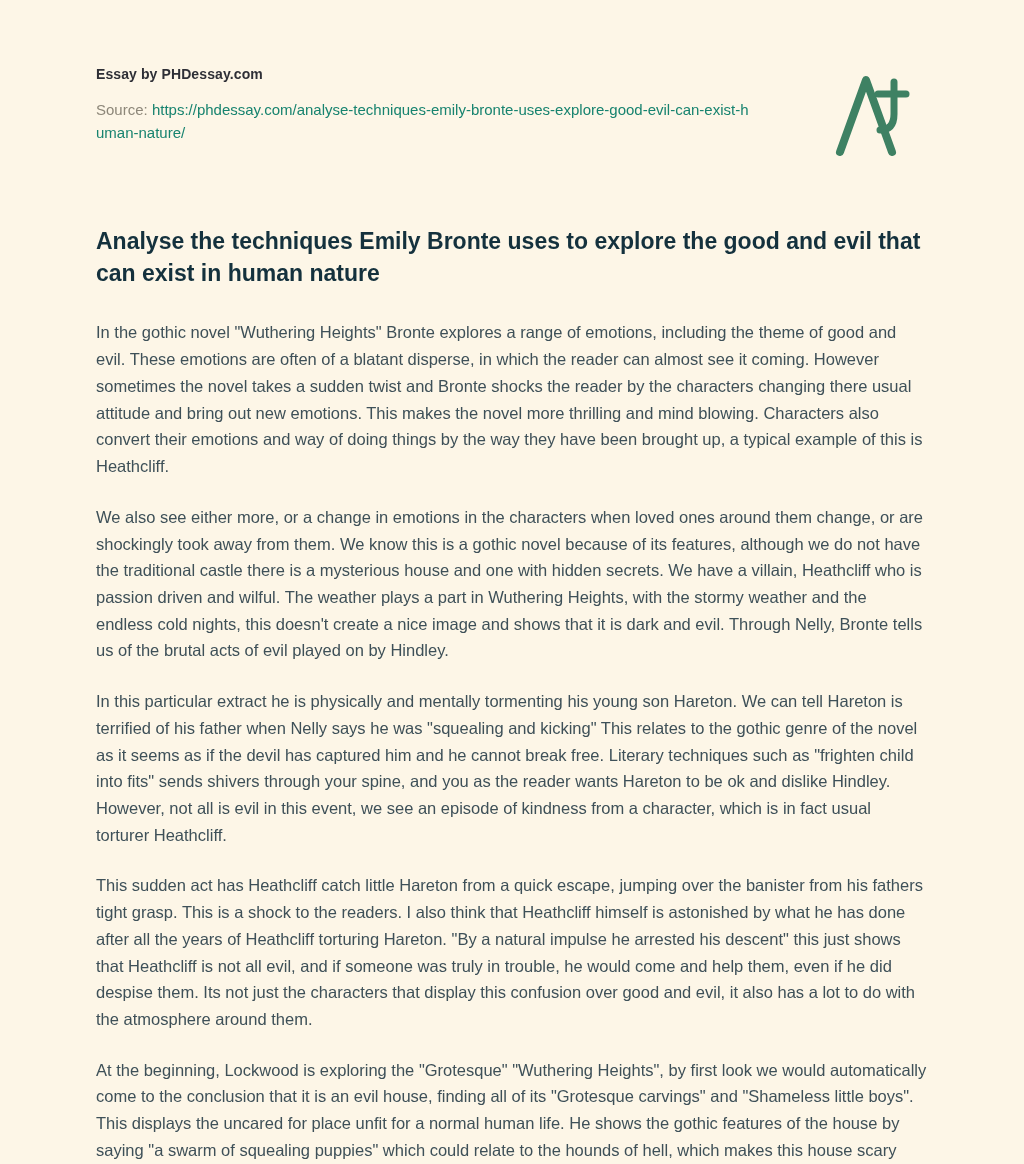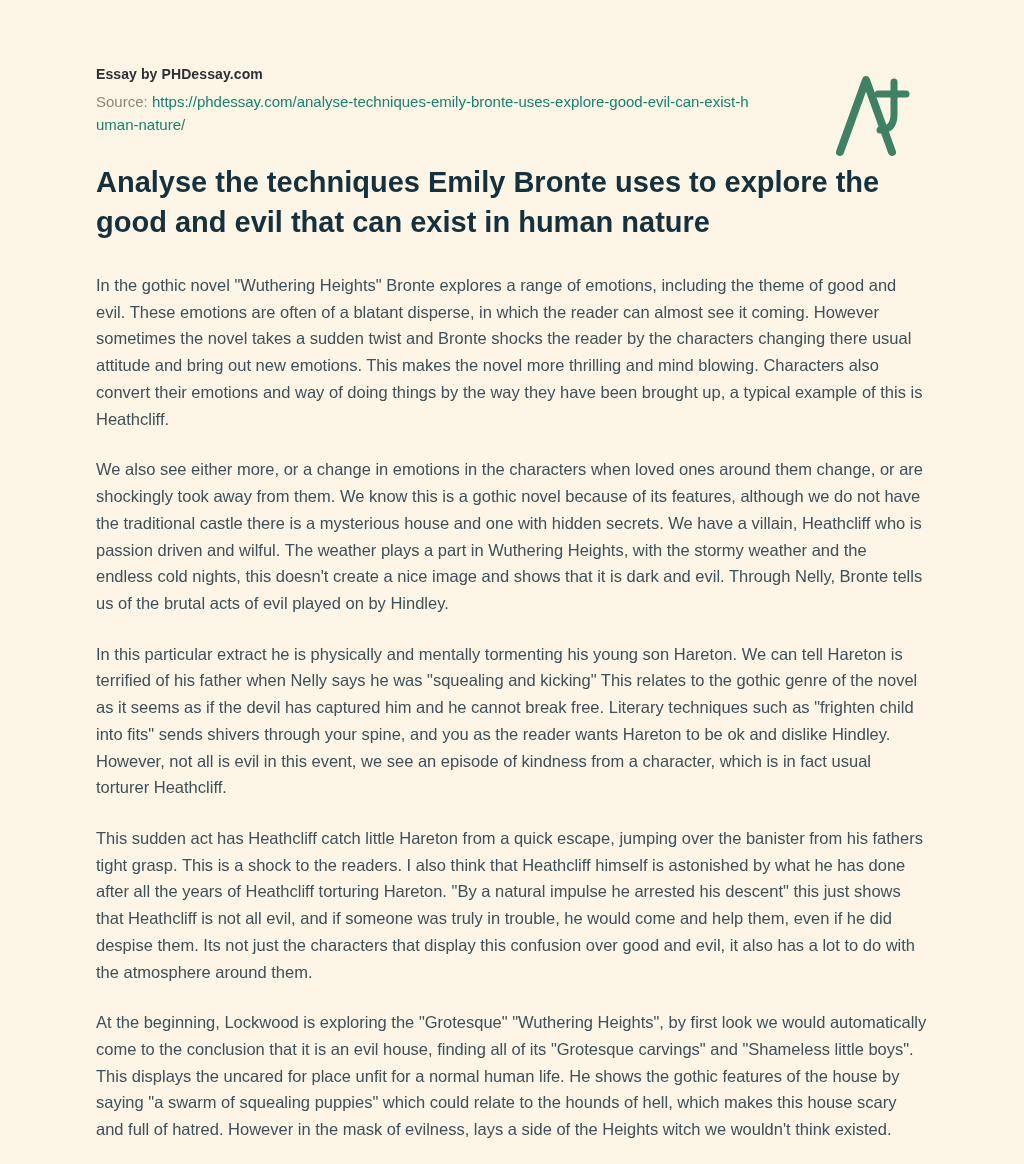--- a/index.html
+++ b/index.html
@@ -22,38 +22,39 @@
     align-items: flex-start;
   }
   .header-left { max-width: 660px; }
   .byline {
     font-size: 14px;
     font-weight: 700;
     color: #2e2f36;
     letter-spacing: 0.1px;
   }
   .source-line {
-    margin-top: 8px;
+    margin-top: 16px;
     font-size: 15px;
     line-height: 1.55;
     color: #8d8779;
     word-break: break-all;
     max-width: 660px;
   }
   .source-line a {
     color: #17836f;
     text-decoration: none;
   }
   .logo {
     margin-right: 18px;
     margin-top: 6px;
     flex: 0 0 auto;
   }
   .title {
-    font-size: 29px;
+    margin-top: 64px;
+    font-size: 23px;
     line-height: 1.38;
     font-weight: 700;
     color: #14313d;
     max-width: 832px;
   }
   .body-copy { margin-top: 30px; }
   .body-copy p {
     font-size: 16.5px;
     line-height: 1.62;
     color: #3e5058;

